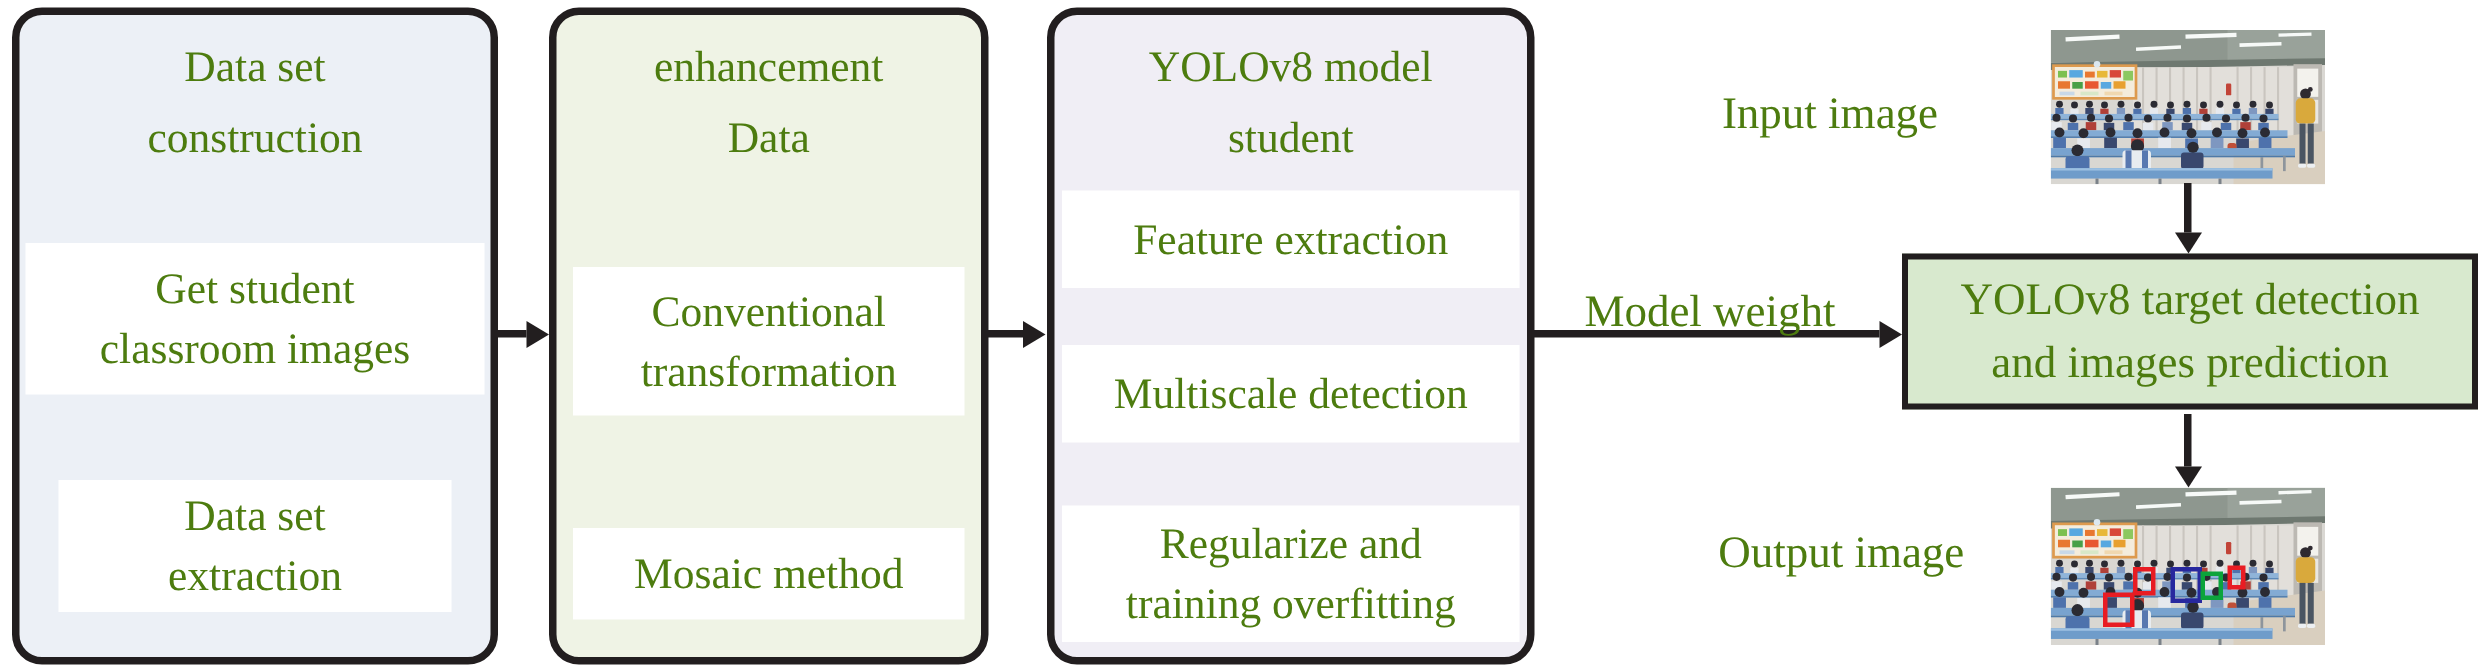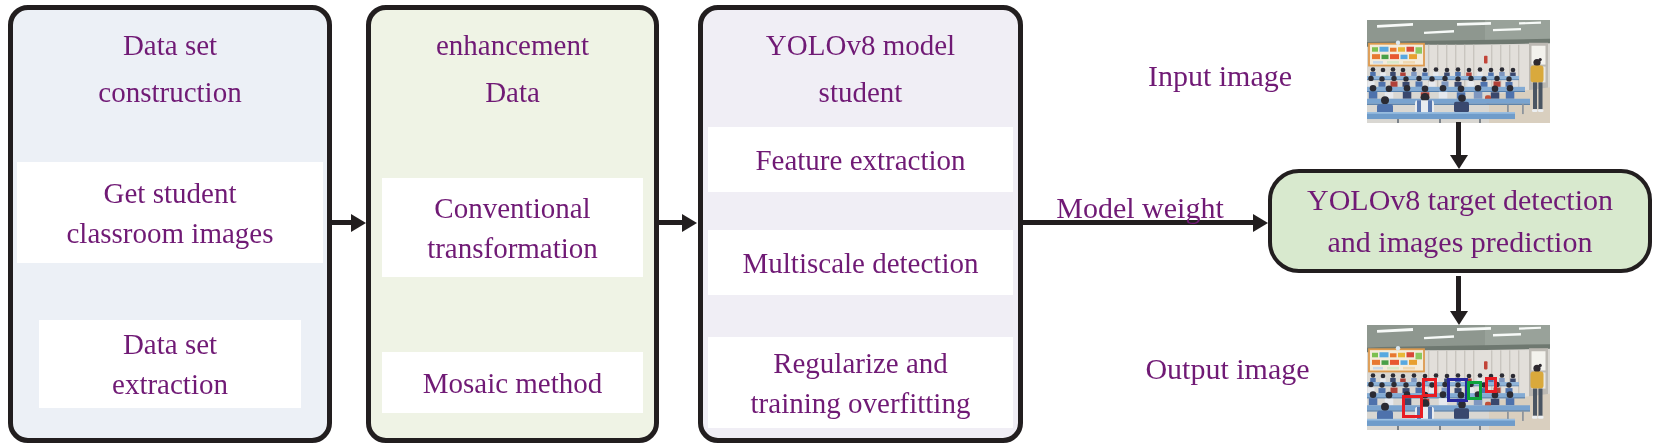--- a/index.html
+++ b/index.html
@@ -1,18 +1,18 @@
 <!DOCTYPE html>
 <html><head>
 <meta charset="utf-8">
 <style>
   html,body { margin:0; padding:0; background:#ffffff; }
   .canvas {
     position:relative; width:1658px; height:448px; background:#ffffff;
-    font-family:"Liberation Serif","DejaVu Serif",serif; color:#701a75;
+    font-family:"Liberation Serif","DejaVu Serif",serif; color:#4d7c0f;
     overflow:hidden;
   }
 
   
   .stage {
     position:absolute; top:5px; height:438px; box-sizing:border-box;
     border:5px solid #221e1f; border-radius:20px;
   }
   .stage1 { left:8px;   width:324px; background:#ecf0f6; }
   .stage2 { left:366px; width:293px; background:#eff3e5; }
@@ -296,21 +296,21 @@
       <div>Regularize and</div>
       <div>training overfitting</div>
     </div>
   </section>
 
   <div class="arrow-h arrow-1"></div>
   <div class="arrow-h arrow-2"></div>
   <div class="arrow-h arrow-3"></div>
   <div class="float-label label-model-weight">Model weight</div>
 
-  <section class="result-box" style="background: rgb(216, 233, 206); border-radius: 31px;">
+  <section class="result-box" style="background: rgb(216, 233, 206);">
     <div>YOLOv8 target detection</div>
     <div>and images prediction</div>
   </section>
 
   <div class="float-label label-input">Input image</div>
   <div class="photo photo-input">
     <svg viewBox="0 0 183 104" preserveAspectRatio="none">
       <use href="#classroom"></use>
     </svg>
   </div>

